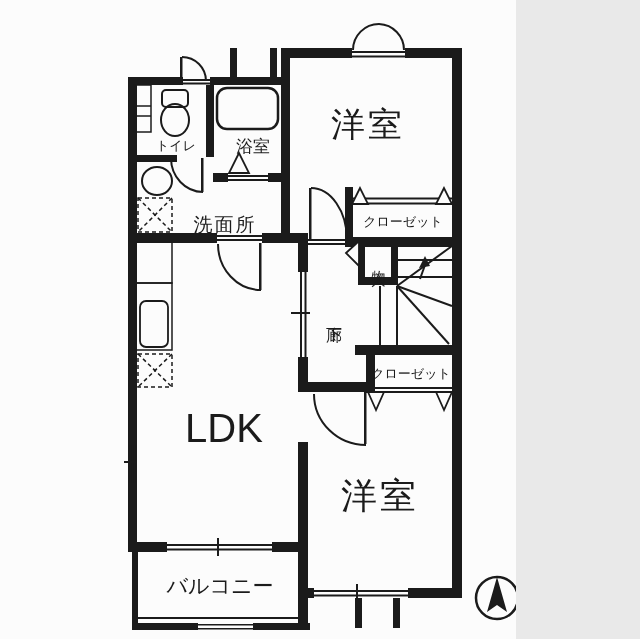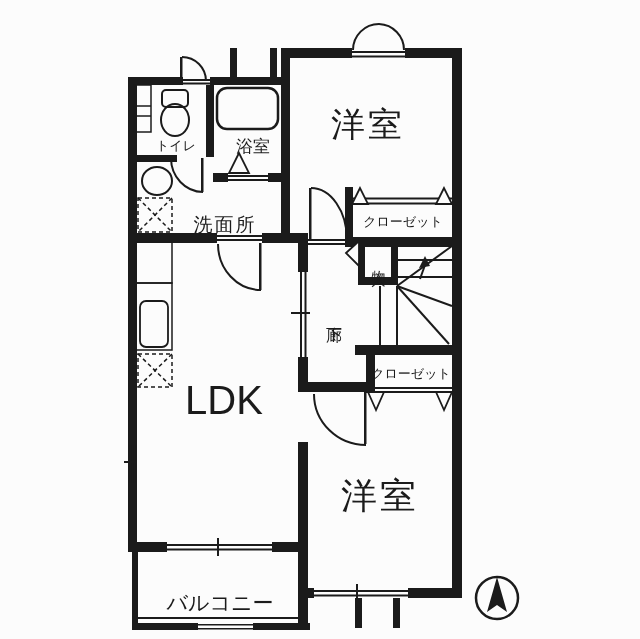--- a/index.html
+++ b/index.html
@@ -1,17 +1,17 @@
 <!DOCTYPE html>
 <html><head>
 <meta charset="utf-8">
 <style>
   html,body{margin:0;padding:0;background:#e9e9e9;}
   .canvas{
-    position:relative;width:640px;height:639px;background:#fcfcfc;
+    position:relative;width:516px;height:639px;background:#fcfcfc;
     font-family:"Liberation Sans","DejaVu Sans",sans-serif;color:#1b1b1b;
     overflow:hidden;
   }
   svg.plan{position:absolute;left:0;top:0;}
   .ink{fill:#1b1b1b;}
   .stroke{fill:none;stroke:#1b1b1b;}
   .label{
     position:absolute;transform:translate(-50%,-50%);
     color:#1b1b1b;white-space:nowrap;line-height:1;user-select:none;
   }
@@ -180,18 +180,18 @@
   </g>
 </svg>
 
   <div class="label" style="left:176px;top:145px;font-size:13px;">トイレ</div>
   <div class="label" style="left:253px;top:146px;font-size:17px;">浴室</div>
   <div class="label" style="left:225px;top:224px;font-size:19px;letter-spacing:2px;">洗面所</div>
   <div class="label" style="left:368px;top:124px;font-size:34px;letter-spacing:3px;">洋室</div>
   <div class="label" style="left:403px;top:221px;font-size:13px;">クローゼット</div>
   <div class="label v" style="left:379px;top:261px;font-size:14px;">物入</div>
   <div class="label v" style="left:334px;top:315px;font-size:16px;">廊下</div>
-  <div class="label" style="left:224px;top:400px;font-size:40px;font-weight:500;text-align:right;">LDK</div>
+  <div class="label" style="left:224px;top:428px;font-size:40px;font-weight:500;text-align:right;">LDK</div>
   <div class="label" style="left:411px;top:373px;font-size:13px;">クローゼット</div>
   <div class="label" style="left:380px;top:496px;font-size:36px;letter-spacing:3px;">洋室</div>
-  <div class="label" style="left:220px;top:585px;font-size:21px;margin-top:17px;">バルコニー</div>
+  <div class="label" style="left:220px;top:585px;font-size:21px;">バルコニー</div>
 
 </div>
 
 </body></html>

